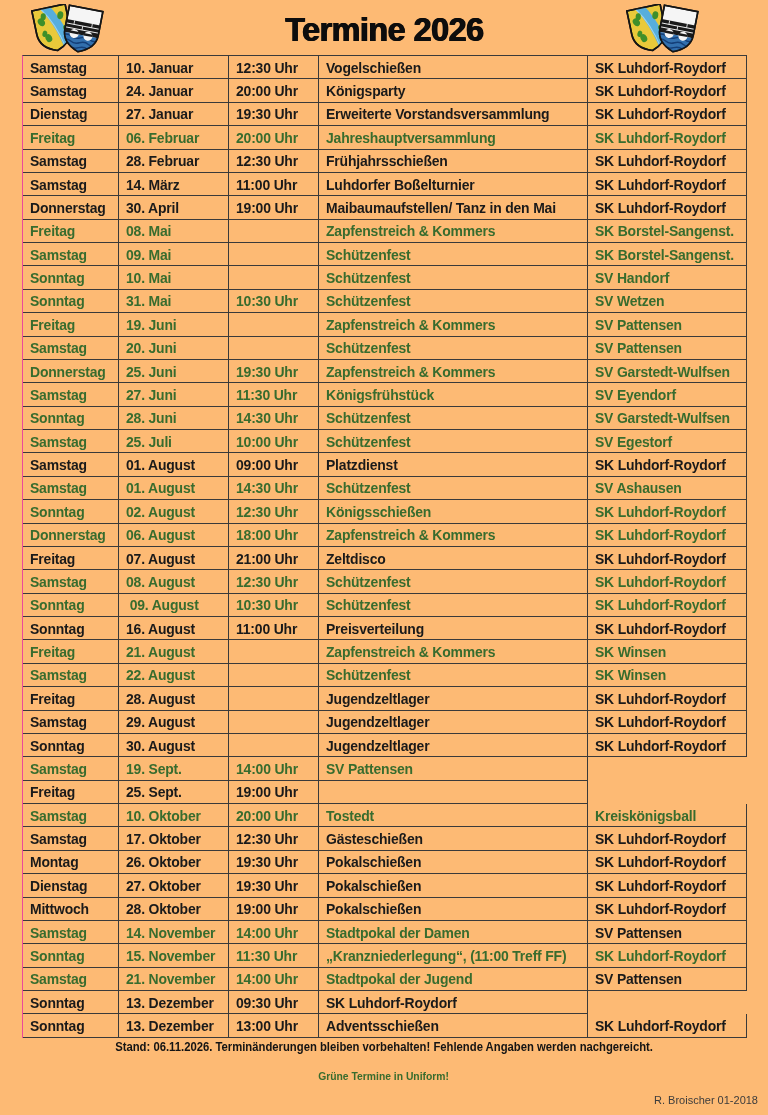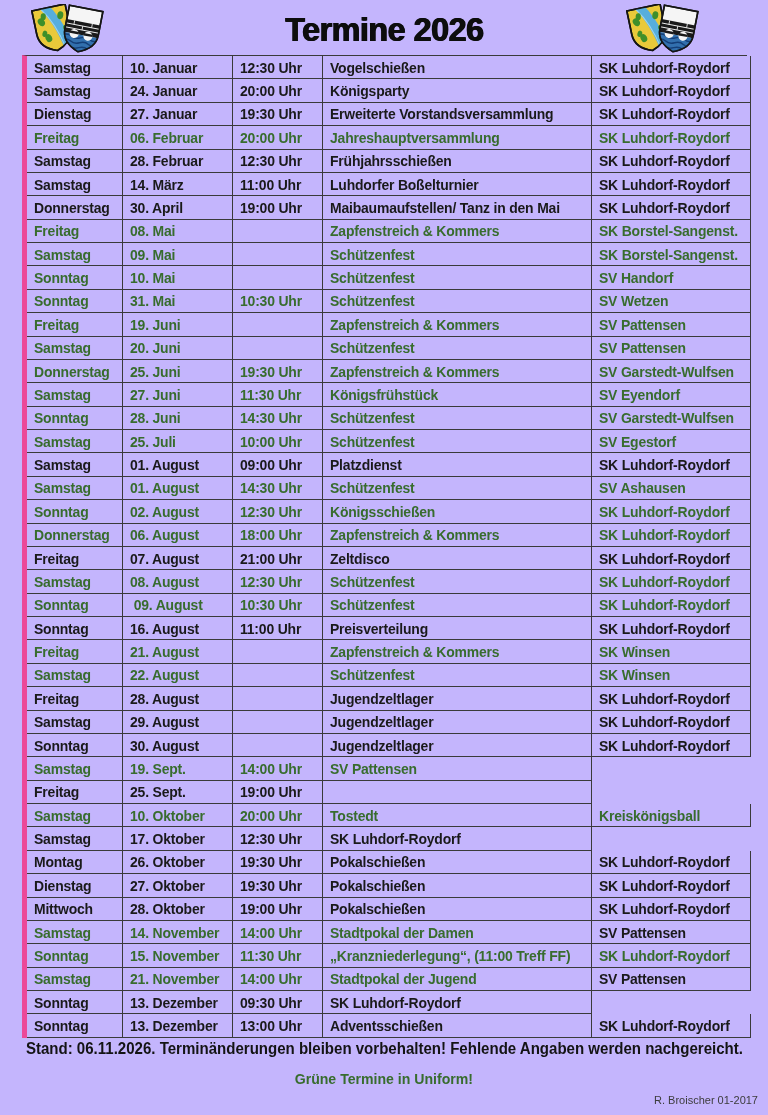--- a/index.html
+++ b/index.html
@@ -1,33 +1,33 @@
 <!DOCTYPE html>
 <html style="--green: #386c2e;"><head>
 <meta charset="utf-8">
 <style>
   html,body{margin:0;padding:0;background:#ffffff;}
   .page{
-    position:relative;width:768px;height:1115px;background:#c4b5fd;
+    position:relative;width:768px;height:1115px;background:#fdba74;
     font-family:"Liberation Sans",sans-serif;color:#1a1a1a;overflow:hidden;
   }
   
   .title{
     position:absolute;top:10px;left:0;width:768px;text-align:center;
     font-size:34px;font-weight:bold;letter-spacing:-0.5px;color:#0d0d0d;
     text-shadow:0.6px 0 0 currentColor,-0.6px 0 0 currentColor;
   }
   .title span{display:inline-block;transform:scaleX(0.95);transform-origin:center;}
   .logo{position:absolute;top:4px;width:74px;height:50px;}
   .logo-left{left:31px;}
   .logo-right{left:626px;}
   
   .table{
     position:absolute;left:22px;top:55px;width:725px;
-    border-top:1px solid #3a3a3a;border-left:5px solid #ec4899;
+    border-top:1px solid #3a3a3a;border-left:1px solid #ec4899;
     box-sizing:border-box;
   }
   .row{
     display:grid;grid-template-columns:96px 110px 90px 269px 159px;
     height:23.38px;
   }
   .cell{
     border-right:1px solid #3a3a3a;border-bottom:1px solid #3a3a3a;
     box-sizing:border-box;display:flex;align-items:center;
     padding-left:7px;overflow:hidden;
@@ -35,26 +35,26 @@
   }
   .cell span{
     display:inline-block;transform:scaleX(0.93);transform-origin:0 50%;
     white-space:pre;letter-spacing:-0.2px;
   }
   .row.green .cell{color:var(--green);}
   .cell.black-override{color:#1a1a1a !important;}
   
   .status-note{
     position:absolute;top:1040px;left:0;width:768px;text-align:center;
-    font-size:16px;font-weight:bold;color:#141414;
+    font-size:12px;font-weight:bold;color:#141414;
   }
   .status-note span{display:inline-block;transform:scaleX(0.94);transform-origin:center;white-space:nowrap;}
   .uniform-note{
     position:absolute;top:1070px;left:0;width:768px;text-align:center;
-    font-size:15px;font-weight:bold;color:var(--green);
+    font-size:11px;font-weight:bold;color:var(--green);
   }
   .uniform-note span{display:inline-block;transform:scaleX(0.94);transform-origin:center;white-space:nowrap;}
   .credit{
     position:absolute;top:1094px;right:10px;font-size:11px;color:#3c3c3c;font-weight:normal;
   }
 </style>
 </head>
 <body>
 
 <div class="page">
@@ -680,20 +680,23 @@
       <div class="row">
         <div class="cell day">
           <span>Samstag</span>
         </div>
         <div class="cell date">
           <span>17. Oktober</span>
         </div>
         <div class="cell time">
           <span>12:30 Uhr</span>
         </div>
+        <div class="cell event">
+          <span>Gästeschießen</span>
+        </div>
         <div class="cell org">
           <span>SK Luhdorf-Roydorf</span>
         </div>
       </div>
       <div class="row">
         <div class="cell day">
           <span>Montag</span>
         </div>
         <div class="cell date">
           <span>26. Oktober</span>
@@ -821,15 +824,15 @@
           <span>Adventsschießen</span>
         </div>
         <div class="cell org">
           <span>SK Luhdorf-Roydorf</span>
         </div>
       </div>
     </div>
 
   <div class="status-note"><span>Stand: 06.11.2026. Terminänderungen bleiben vorbehalten! Fehlende Angaben werden nachgereicht.</span></div>
   <div class="uniform-note"><span>Grüne Termine in Uniform!</span></div>
-  <div class="credit">R. Broischer 01-2017</div>
+  <div class="credit">R. Broischer 01-2018</div>
 
 </div>
 
 </body></html>

